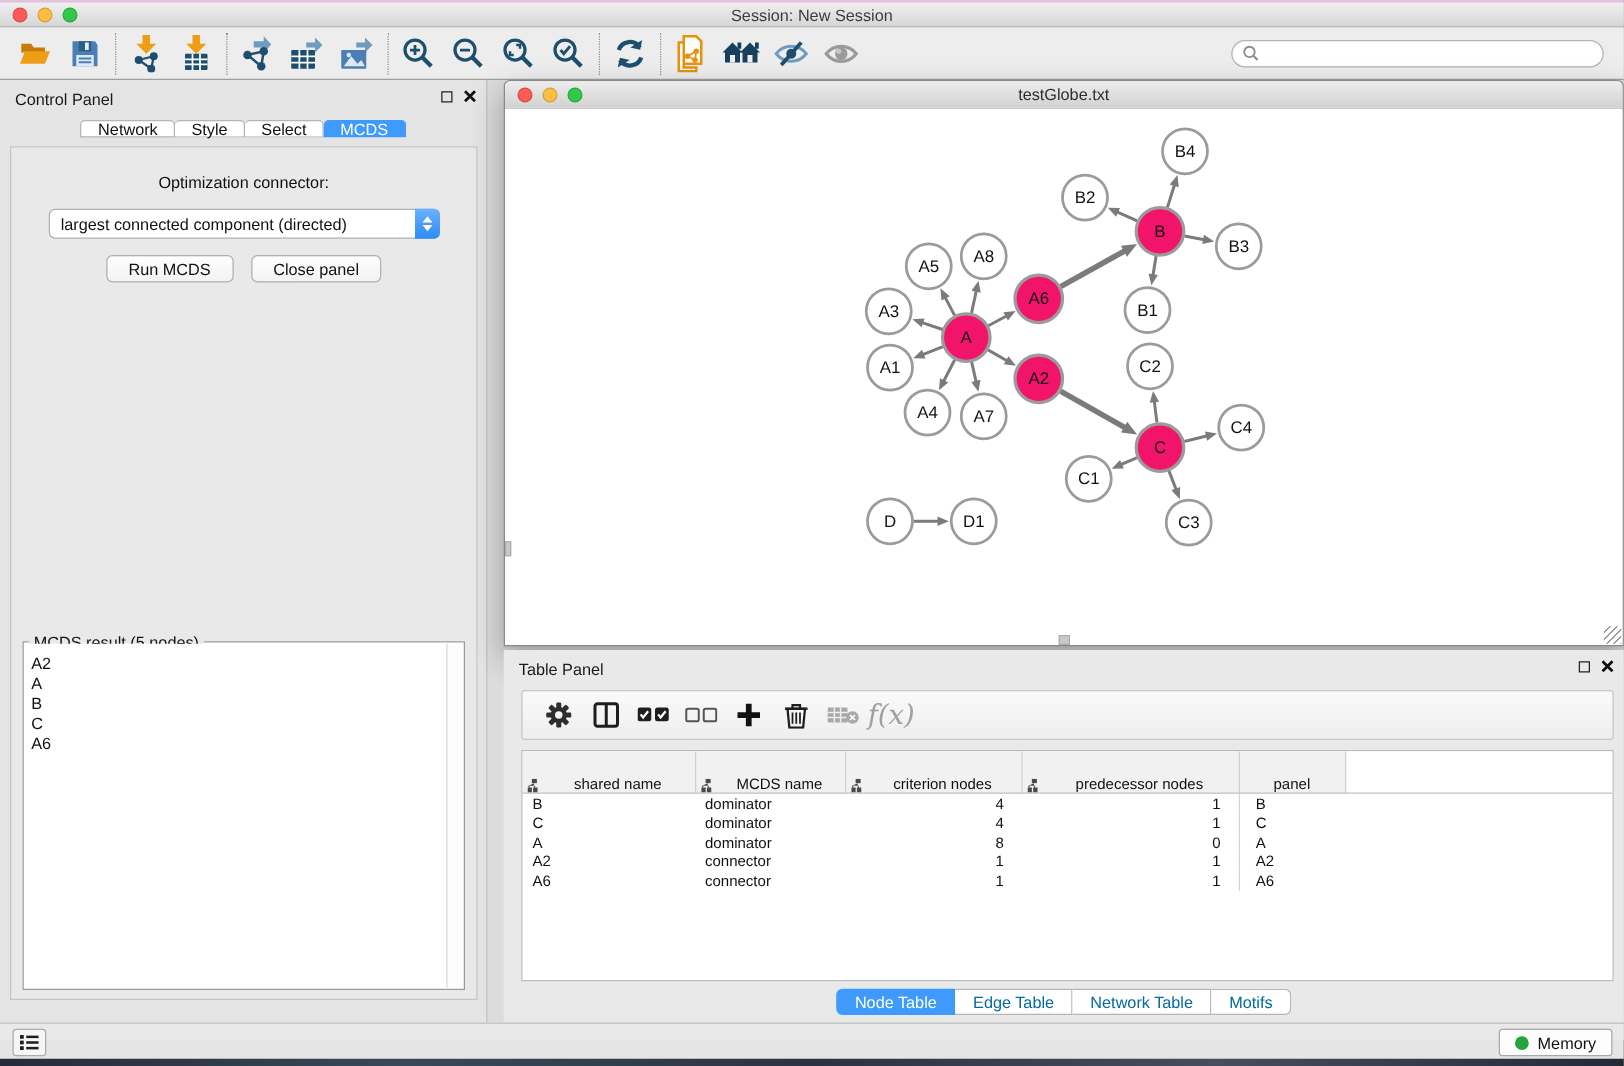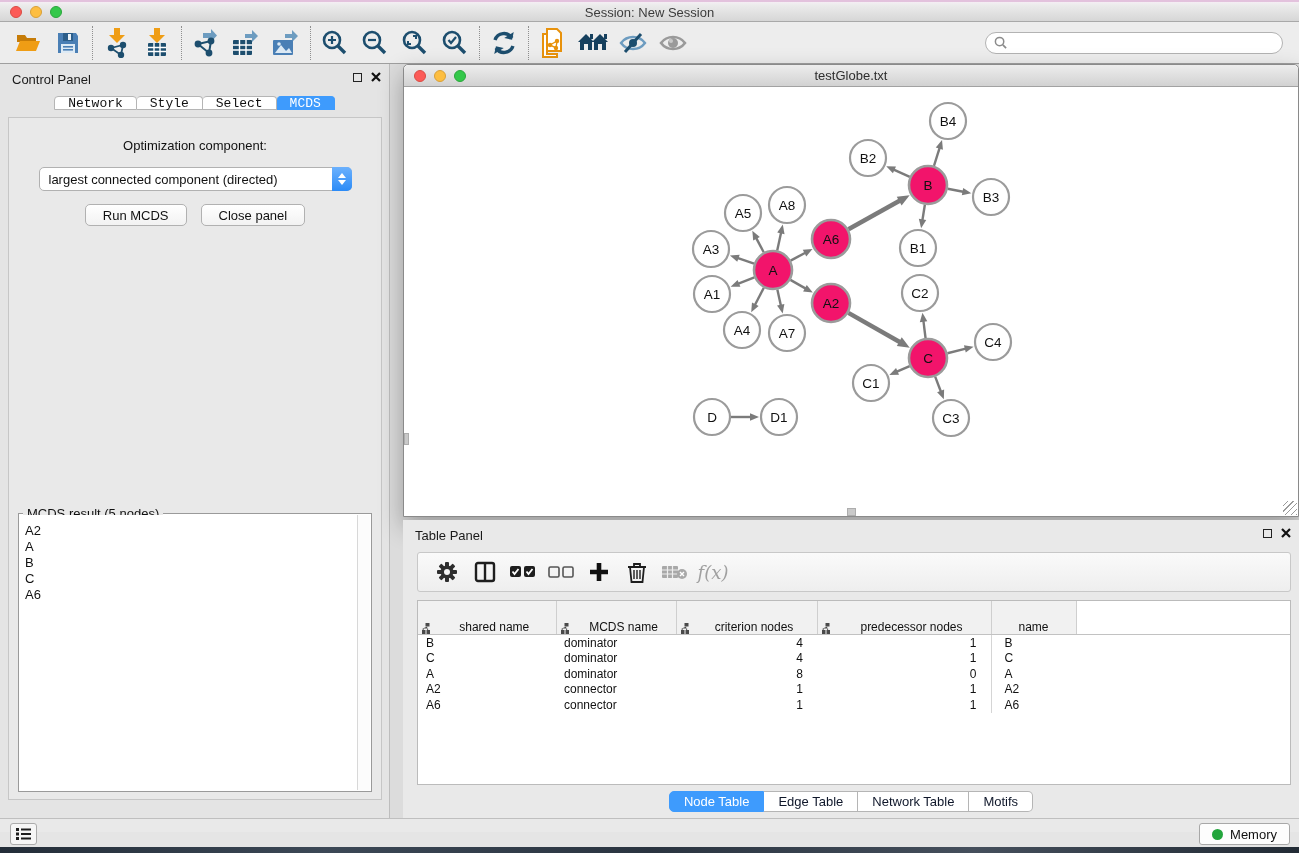--- a/index.html
+++ b/index.html
@@ -30,21 +30,21 @@
   .main { position:absolute; top:64px; left:0; width:1299px; height:754px; background:#dcdcdc; }
 
   
   .control-panel { position:absolute; left:0; top:0; width:390px; height:754px; background:#e4e4e4; border-right:1px solid #bdbdbd; }
   .panel-header { position:relative; height:30px; }
   .panel-header .ph-title { position:absolute; left:12px; top:8px; font-size:13px; color:#1a1a1a; }
   .ph-icons { position:absolute; right:8px; top:8px; display:flex; gap:9px; align-items:center; }
   .float-ico { width:9px; height:9px; border:1.5px solid #222; background:transparent; }
   .cp-tabs { position:absolute; top:32px; left:0; width:100%; display:flex; justify-content:center; }
   .cp-tab { height:14px; padding:0 13px; background:#fff; border:1px solid #b5b5b5; border-left-width:0;
-    font-size:13px; display:flex; align-items:center; color:#111; border-radius:4px 4px 0 0;font-family:Liberation Mono, monospace; }
+    font-size:13px; display:flex; align-items:center; color:#111; border-radius:4px 4px 0 0; }
   .cp-tab:first-child { border-left-width:1px; }
   .cp-tab.active { background:var(--active-blue); border-color:var(--active-blue); color:#fff; }
   .cp-body { position:absolute; left:8px; right:7px; top:53px; height:683px; background:#e9e9e9; border:1px solid #c6c6c6; }
   .opt-label { text-align:center; margin-top:20px; font-size:13px; color:#111; }
   .combo { position:relative; margin:14px auto 0 auto; width:313px; height:24px; background:#fff;
     border:1px solid #b1b1b1; border-radius:5px; display:flex; align-items:center; }
   .combo .combo-text { flex:1; font-size:13px; padding-left:9px; color:#111; white-space:nowrap; overflow:hidden; }
   .combo .stepper { width:20px; height:24px; margin-right:-1px; border-radius:0 5px 5px 0;
     background:linear-gradient(#6cb1fd,#2b8bf7); display:flex; flex-direction:column; align-items:center; justify-content:center; gap:2px; }
   .combo .stepper .up { width:0; height:0; border-left:4px solid transparent; border-right:4px solid transparent; border-bottom:5px solid #fff; }
@@ -71,34 +71,34 @@
   .hscroll-thumb { position:absolute; bottom:0px; left:443px; width:9px; height:8px; background:#c9c9c9; border:1px solid #adadad; }
   .vscroll-thumb { position:absolute; left:0px; top:345px; width:5px; height:12px; background:#c9c9c9; border:1px solid #adadad; }
   .resize-grip { position:absolute; right:1px; bottom:1px; width:14px; height:14px;
     background:repeating-linear-gradient(135deg, transparent 0 3px, #9a9a9a 3px 4px); }
 
   
   .table-panel { position:absolute; left:403px; top:456px; width:896px; height:298px; background:#e9e9e9; }
   .tp-toolbar { position:absolute; left:14px; right:8px; top:32px; height:40px; background:linear-gradient(#fafafa,#eeeeee);
     border:1px solid #c8c8c8; border-radius:3px; display:flex; align-items:center; padding-left:10px; gap:0; }
   .tp-btn { width:38px; height:34px; display:flex; align-items:center; justify-content:center; }
-  .fx { font-family:"DejaVu Serif", serif; font-style:italic; font-size:18px; color:#a0a0a0; }
+  .fx { font-family:"DejaVu Serif", serif; font-style:italic; font-size:22px; color:#a0a0a0; }
   .tp-table { position:absolute; left:14px; right:8px; top:80px; bottom:33px; background:#fff; border:1px solid #bbb; overflow:hidden; }
   .tp-table table { border-collapse:collapse; width:100%; table-layout:fixed; }
   .tp-table th { background:#f1f1f1; border-right:1px solid #cfcfcf; border-bottom:1px solid #c2c2c2; height:21px;
     font-size:12px; font-weight:normal; color:#111; }
   .tp-table th .th-inner { display:flex; align-items:flex-end; padding:0 4px;margin-top:19px; }
   .tp-table th .th-label { flex:1; text-align:center; }
   .tp-table th.filler { background:#fff; border-right:none; }
   .tp-table td { font-size:12px; height:15.7px; color:#111; padding:0 8px; white-space:nowrap; }
   .tp-table td.num { text-align:right; padding-right:14px; }
   .tp-table td.name-col { border-left:1px solid #d5d5d5; padding-left:13px; }
   .tp-tabs { position:absolute; left:0; right:0; bottom:6px; display:flex; justify-content:center; }
   .tp-tab { height:21px; padding:0 14px; display:flex; align-items:center; background:#fff;
-    border:1px solid #b5b5b5; border-left-width:0; font-size:13px; color:#0f172a; }
+    border:1px solid #b5b5b5; border-left-width:0; font-size:13px; color:#0369a1; }
   .tp-tab:first-child { border-left-width:1px; border-radius:5px 0 0 5px; }
   .tp-tab:last-child { border-radius:0 5px 5px 0; }
   .tp-tab.active { background:var(--active-blue); border-color:var(--active-blue); color:#fff; }
 
   
   .statusbar { position:absolute; top:818px; left:0; right:0; height:14px; background:#e9e9e9; border-top:1px solid #bfbfbf; }
   .list-btn { position:absolute; left:10px; top:4px; width:27px; height:22px; background:#f6f6f6; border:1px solid #ababab; border-radius:3px;
     display:flex; align-items:center; justify-content:center; }
   .memory-btn { position:absolute; right:9px; top:4px; height:22px; padding:0 12px; background:#fdfdfd; border:1px solid #a8a8a8;
     border-radius:3px; display:flex; align-items:center; gap:7px; font-size:13px; color:#111; }
@@ -283,21 +283,21 @@
           </svg>
         </span>
       </div>
       <div class="cp-tabs" id="cp-tabs">
           <div class="cp-tab">Network</div>
           <div class="cp-tab">Style</div>
           <div class="cp-tab">Select</div>
           <div class="cp-tab active">MCDS</div>
         </div>
       <div class="cp-body">
-        <div class="opt-label">Optimization component:</div>
+        <div class="opt-label">Optimization connector:</div>
         <div class="combo">
           <span class="combo-text">largest connected component (directed)</span>
           <span class="stepper">
               <span class="up"></span>
               <span class="down"></span>
             </span>
         </div>
         <div class="cp-buttons">
           <div class="mac-btn">Run MCDS</div>
           <div class="mac-btn">Close panel</div>
@@ -537,21 +537,21 @@
       <rect x="0" y="7" width="3.5" height="4"></rect>
       <rect x="4.5" y="7" width="3.5" height="4"></rect>
       <path d="M5.2 3.5 h0.9 v2 h-4.5 v1.5 h-0.9 v-1.5 h-0.0 Z M5.2 3.5 v3.5 h0.9 v-3.5 Z"></path>
     </g>
   </svg>
                     <span class="th-label">predecessor nodes</span>
                   </div>
                 </th>
                 <th style="width: 85px;">
                   <div class="th-inner">
-                    <span class="th-label">name</span>
+                    <span class="th-label">panel</span>
                   </div>
                 </th>
                 <th class="filler"></th>
               </tr>
             </thead>
           <tbody id="tbody">
               <tr>
                 <td>B</td>
                 <td>dominator</td>
                 <td class="num">4</td>

